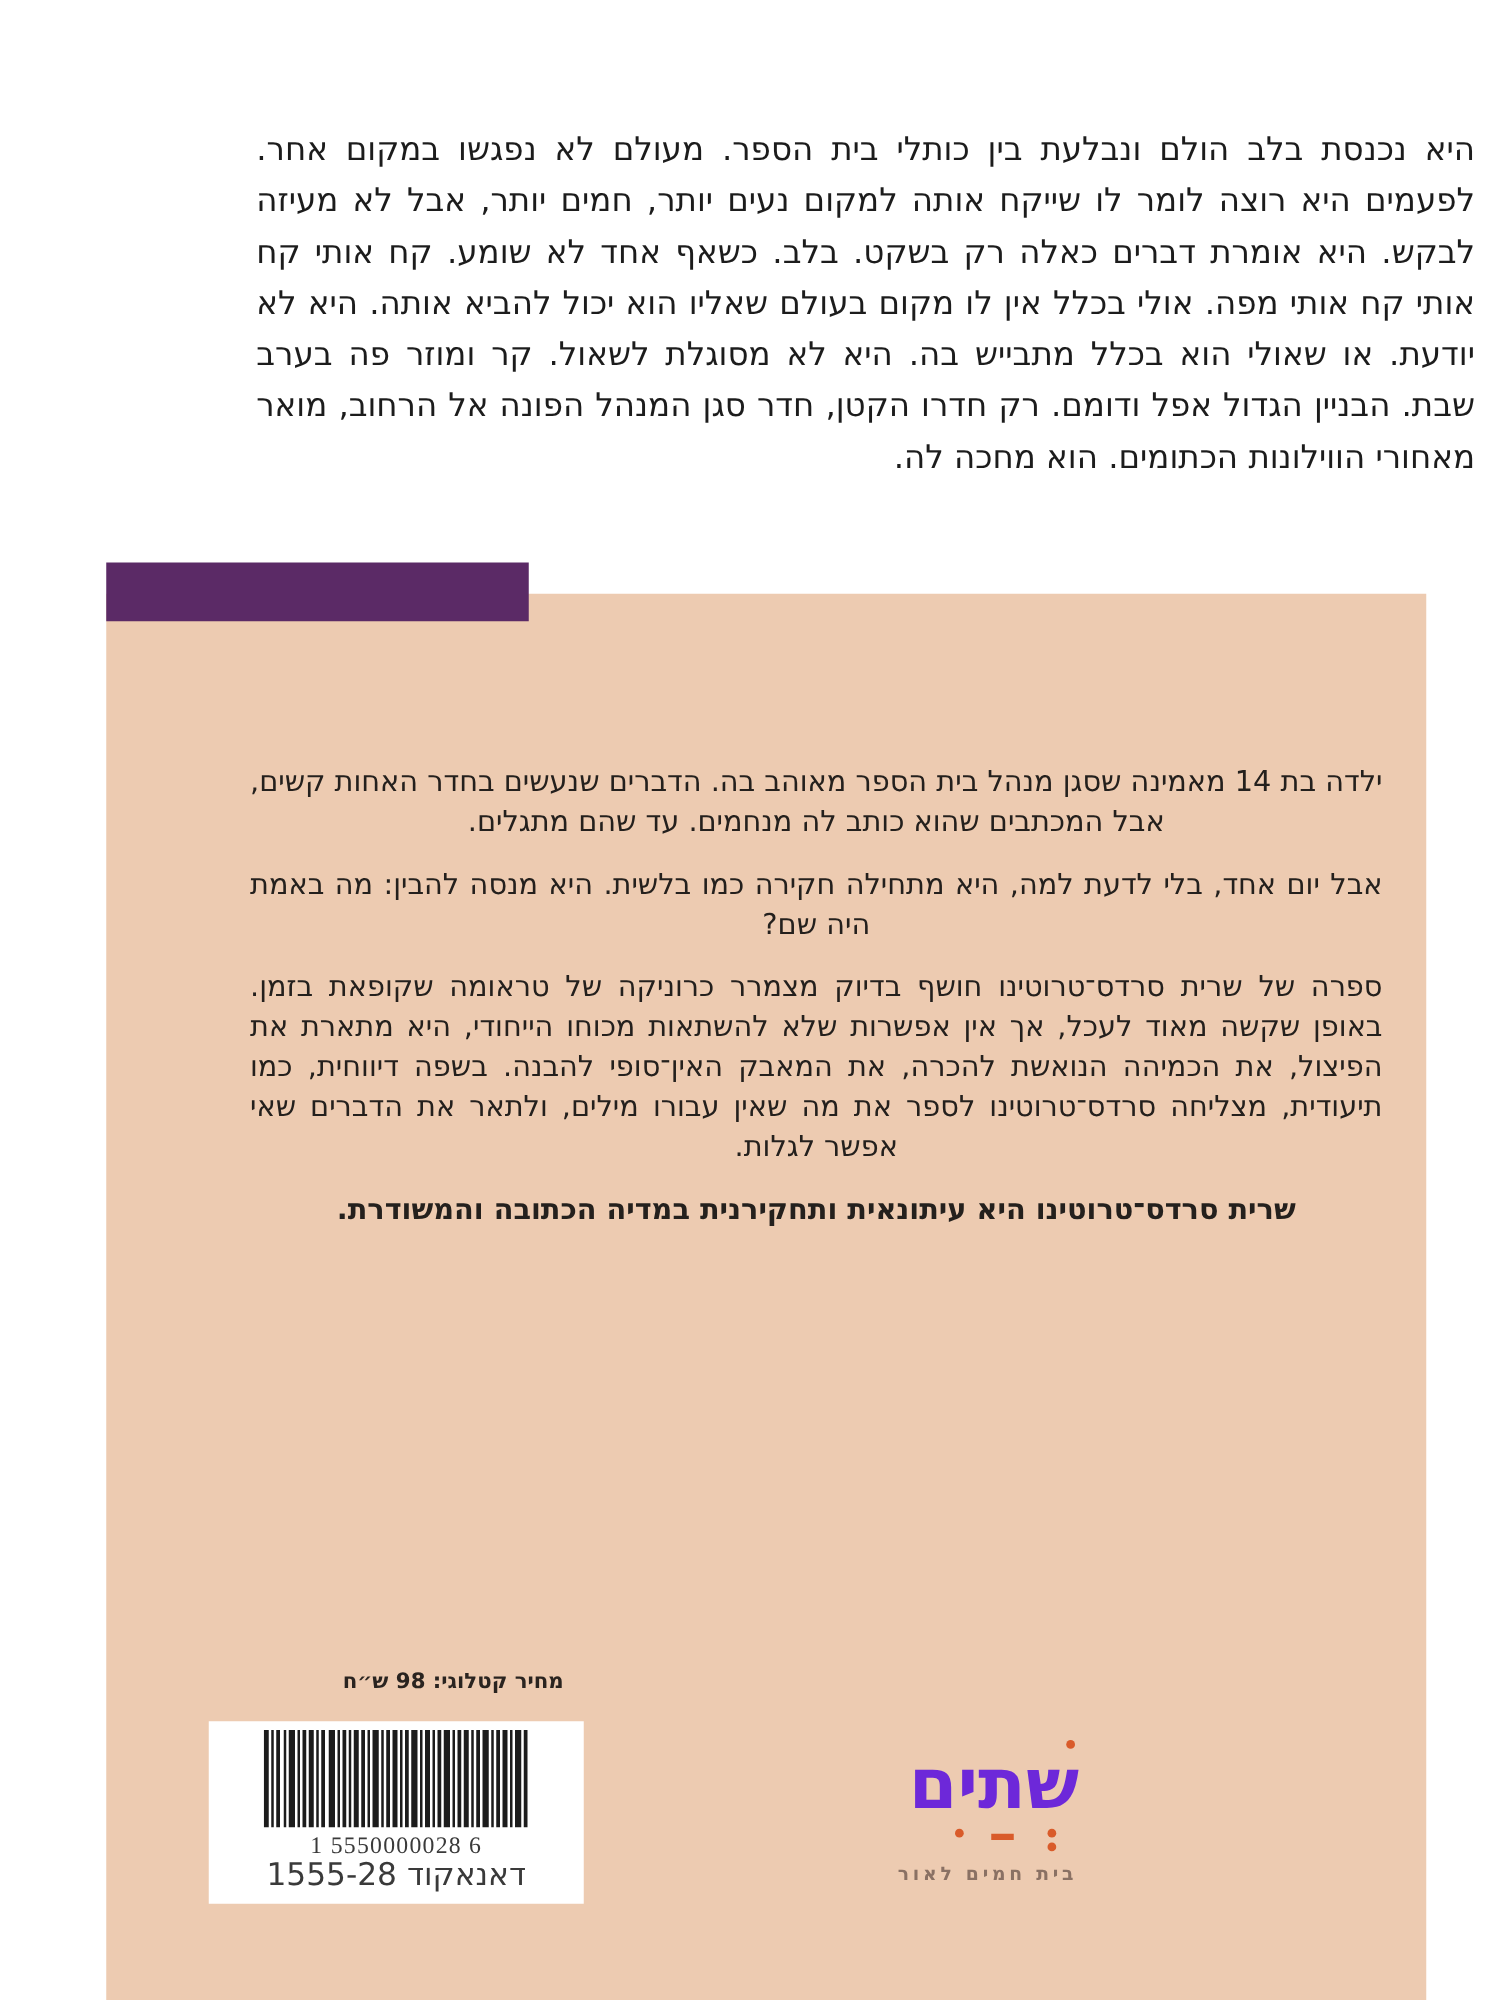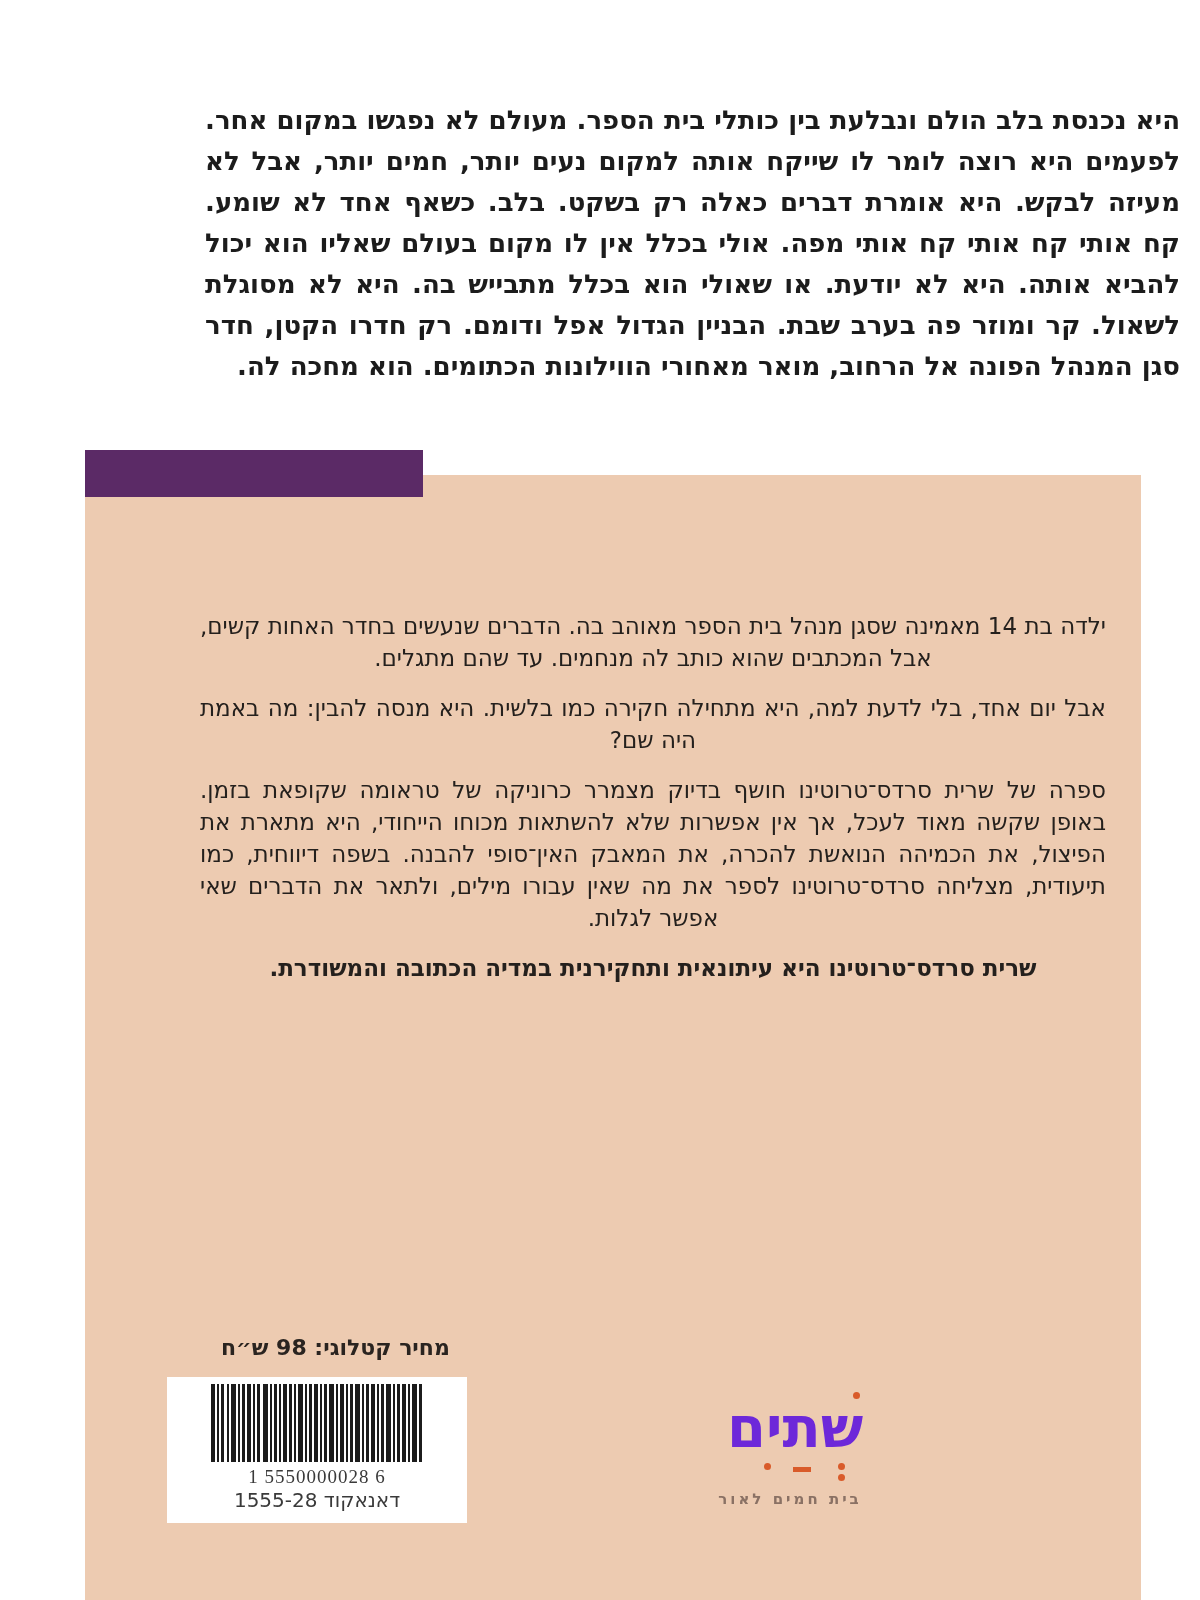--- a/index.html
+++ b/index.html
@@ -5,21 +5,21 @@
   html,body { margin:0; padding:0; background:#ffffff; }
   body { font-family:"DejaVu Sans", sans-serif; }
   #page {
     position:relative; width:1200px; height:1600px; background:#ffffff;
     overflow:hidden; direction:rtl;
   }
   
   .top-paragraph {
     position:absolute; top:100px; left:205px; width:975px;
     font-size:26px; line-height:41px; color:#1c1c1c;
-    text-align:justify; direction:rtl;font-weight:bold;
+    text-align:justify; direction:rtl;
   }
   
   .purple-band {
     position:absolute; left:85px; top:450px; width:338px; height:47px;
     background:#5b2a66; z-index:3;
   }
   
   .peach-block {
     position:absolute; left:85px; top:475px; width:1056px; height:1125px;
     background:#edcbb1; z-index:1;
@@ -29,35 +29,35 @@
     direction:rtl; color:#24201d;
   }
   .peach-text p {
     margin:0 0 18px 0; font-size:23px; line-height:32px;
     text-align:justify; text-align-last:center;
   }
   .peach-text p.bold { font-weight:bold; }
   
   .price {
     position:absolute; right:690px; top:860px; width:230px;
-    font-size:22px; font-weight:bold; color:#2a2420; text-align:left;
+    font-size:17px; font-weight:bold; color:#2a2420; text-align:right;
     direction:rtl;
   }
   
   .barcode-box {
     position:absolute; left:82px; top:902px; width:300px; height:146px;
     background:#ffffff; text-align:center; direction:ltr;
   }
   .barcode-bars { margin-top:7px; }
   .barcode-number {
     font-size:19px; color:#3a3a3a; line-height:22px; letter-spacing:1px;
     font-family:Liberation Serif, serif;
   }
   .barcode-danacode {
-    font-size:20px; color:#3a3a3a; line-height:24px; direction:rtl;
+    font-size:25px; color:#3a3a3a; line-height:24px; direction:rtl;
   }
   
   .publisher {
     position:absolute; left:555px; top:925px; width:300px; text-align:center;
   }
   .logo-word {
     position:relative; display:inline-block;
     font-size:56px; font-weight:bold; color:#6d28d9; line-height:1;
   }
   .mark { position:absolute; background:#d95b2a; }

